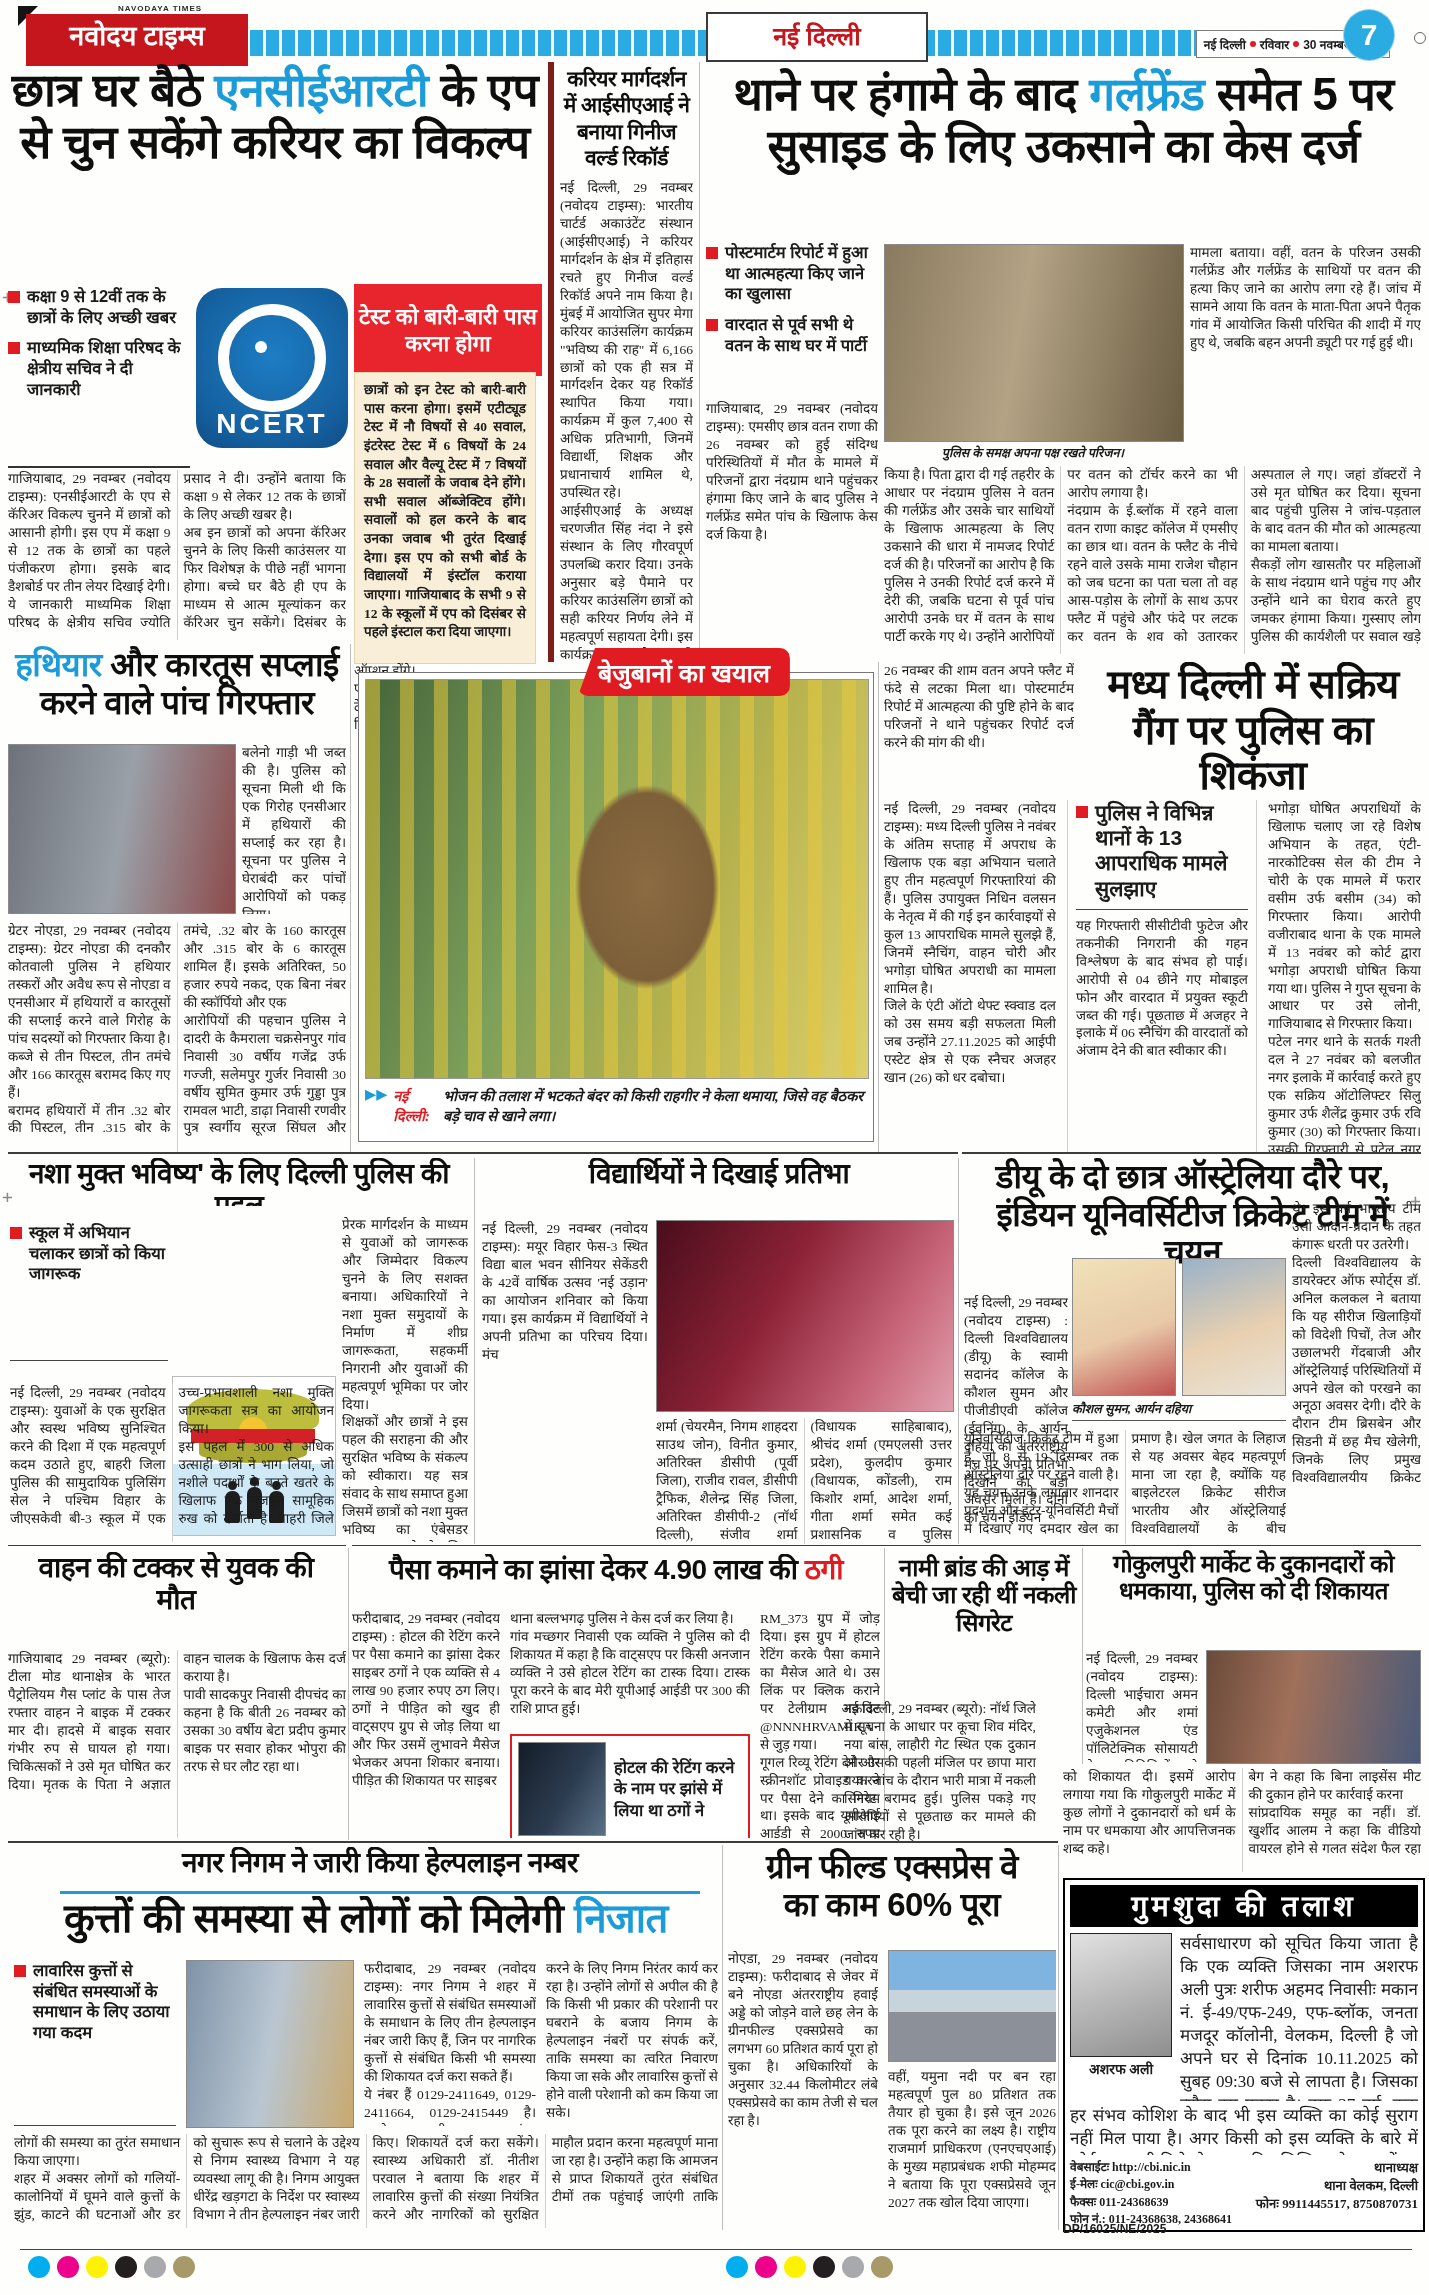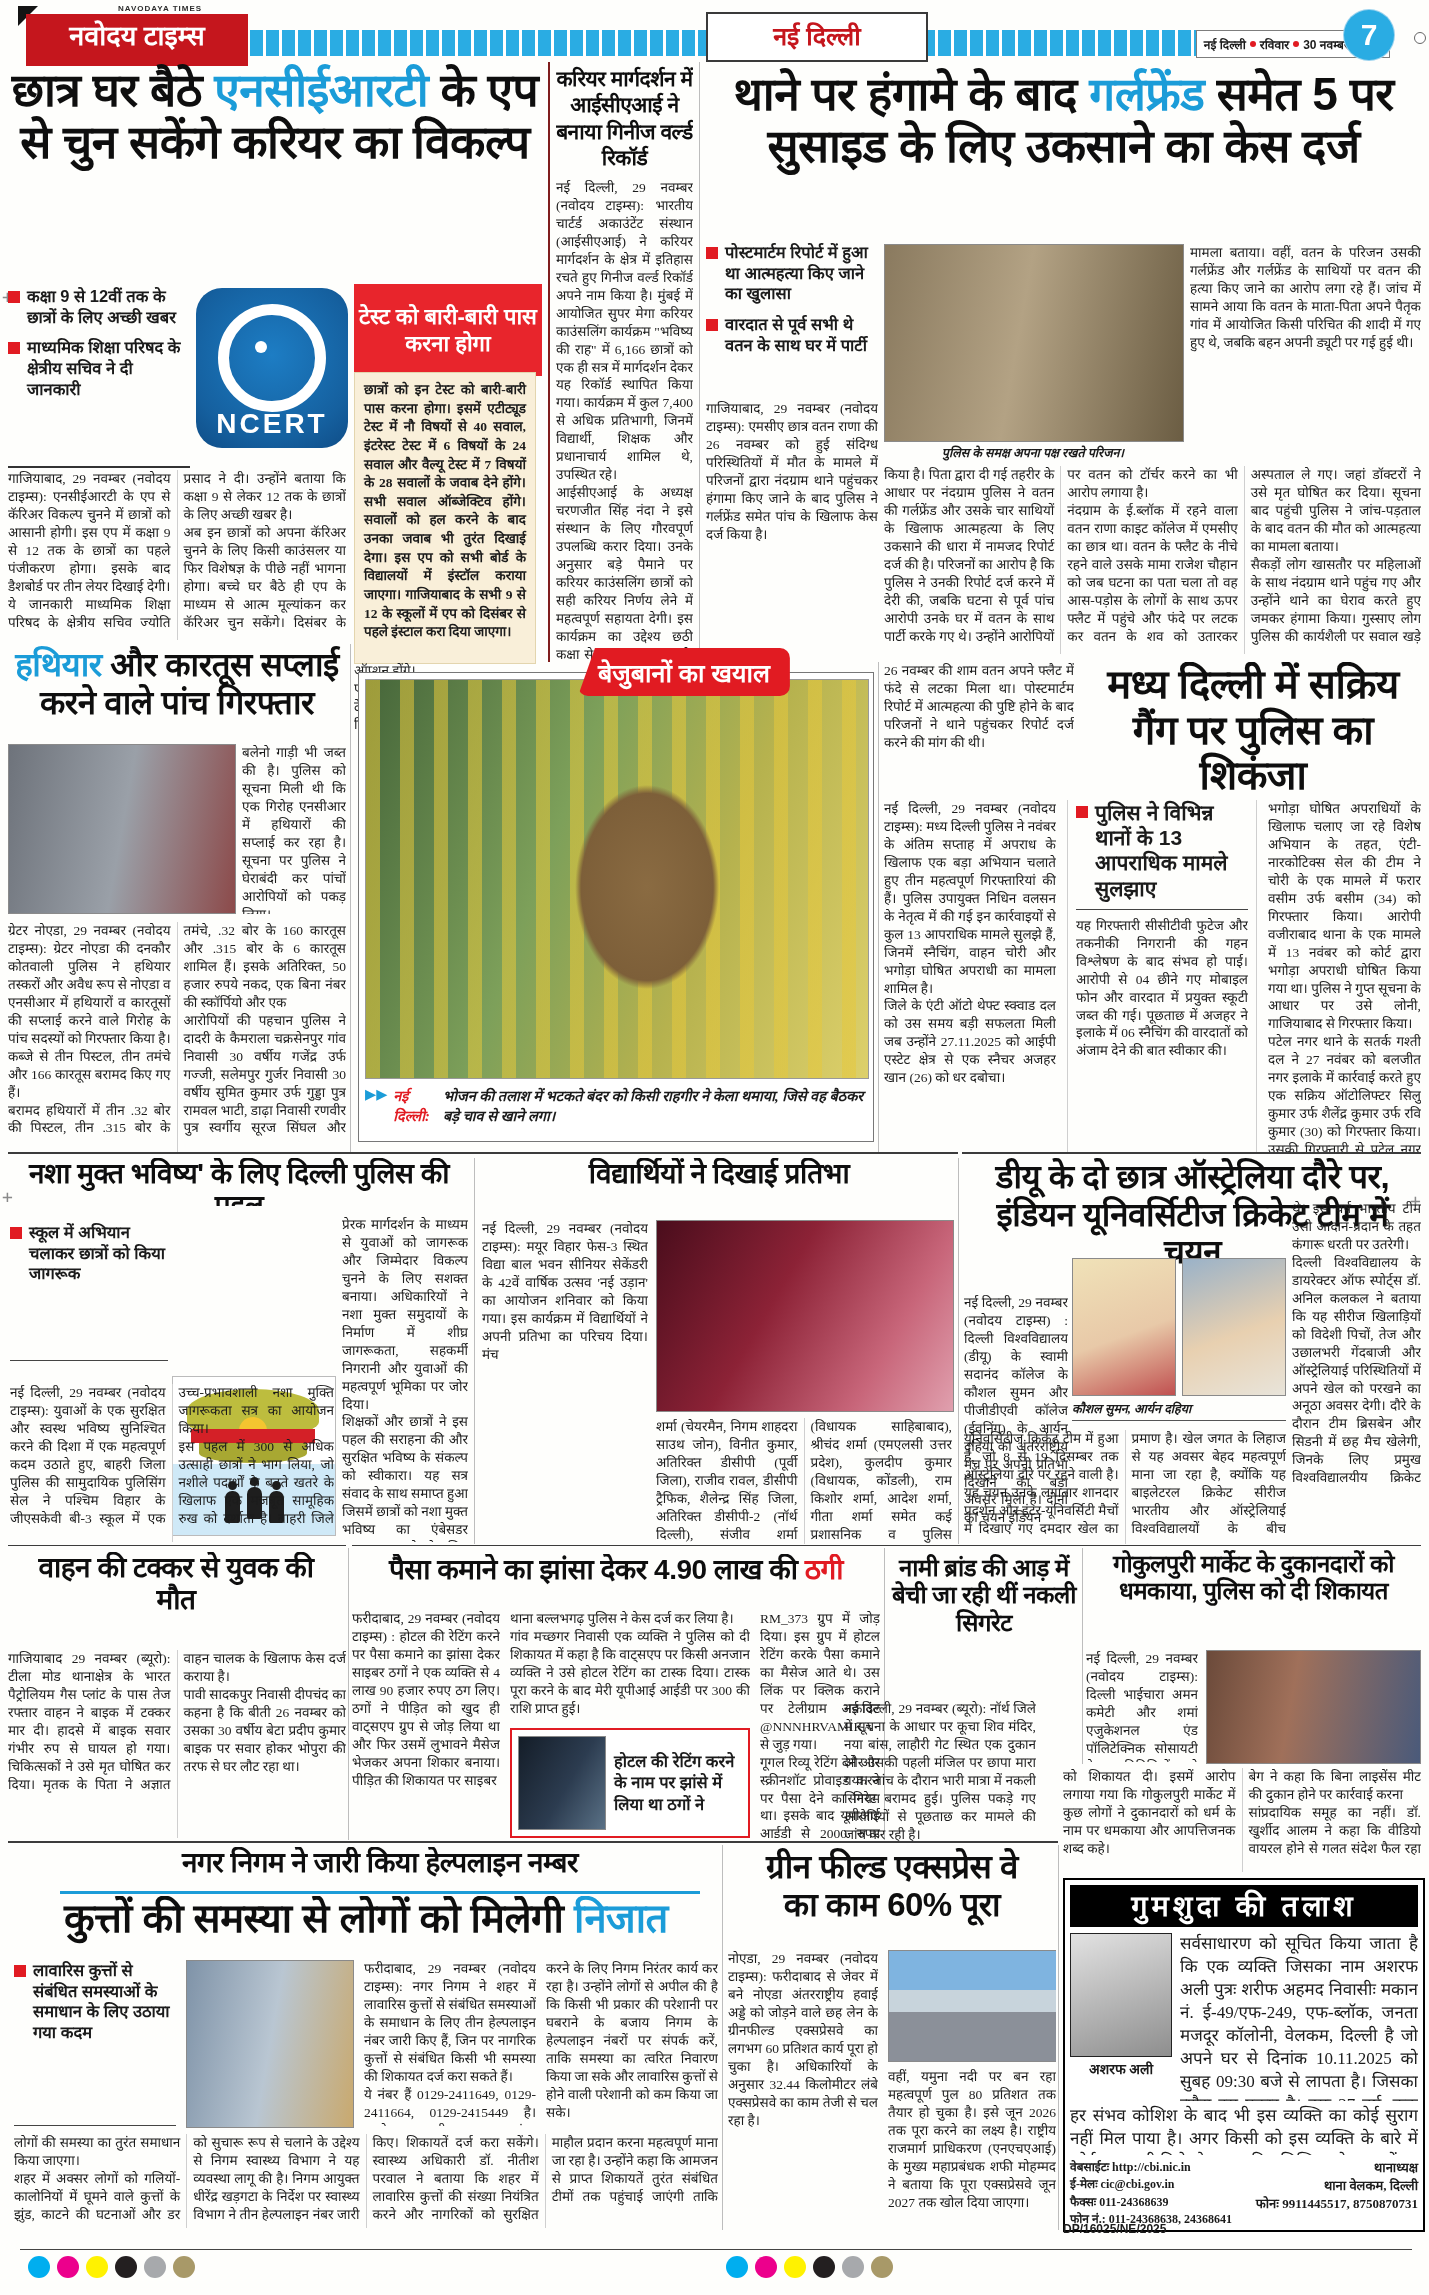--- a/index.html
+++ b/index.html
@@ -160,21 +160,21 @@
     <div class="ncert-label">NCERT</div>
   </div>
   <div class="abs redbox" style="left:354px;top:284px;width:180px;height:84px;">टेस्ट को बारी-बारी पास करना होगा</div>
   <div class="abs beigebox" style="left:354px;top:372px;width:162px;height:274px;">छात्रों को इन टेस्ट को बारी-बारी पास करना होगा। इसमें एटीट्यूड टेस्ट में नौ विषयों से 40 सवाल, इंटरेस्ट टेस्ट में 6 विषयों के 24 सवाल और वैल्यू टेस्ट में 7 विषयों के 28 सवालों के जवाब देने होंगे। सभी सवाल ऑब्जेक्टिव होंगे। सवालों को हल करने के बाद उनका जवाब भी तुरंत दिखाई देगा। इस एप को सभी बोर्ड के विद्यालयों में इंस्टॉल कराया जाएगा। गाजियाबाद के सभी 9 से 12 के स्कूलों में एप को दिसंबर से पहले इंस्टाल करा दिया जाएगा।</div>
   <div class="abs body-text cols-2" style="left:8px;top:470px;width:338px;height:170px;">गाजियाबाद, 29 नवम्बर (नवोदय टाइम्स): एनसीईआरटी के एप से कॅरिअर विकल्प चुनने में छात्रों को आसानी होगी। इस एप में कक्षा 9 से 12 तक के छात्रों का पहले पंजीकरण होगा। इसके बाद डैशबोर्ड पर तीन लेयर दिखाई देगी। ये जानकारी माध्यमिक शिक्षा परिषद के क्षेत्रीय सचिव ज्योति प्रसाद ने दी। उन्होंने बताया कि कक्षा 9 से लेकर 12 तक के छात्रों के लिए अच्छी खबर है।
 अब इन छात्रों को अपना कॅरिअर चुनने के लिए किसी काउंसलर या फिर विशेषज्ञ के पीछे नहीं भागना होगा। बच्चे घर बैठे ही एप के माध्यम से आत्म मूल्यांकन कर कॅरिअर चुन सकेंगे। दिसंबर के पहले हफ्ते से इस एप को सभी बोर्ड के छात्रों के मोबाइल में इंस्टॉल कराने की प्रक्रिया शुरू हो जाएगी।
 इस एप में कक्षा 9 से 12 के छात्रों का पहले पंजीकरण होगा। इसके बाद डैशबोर्ड पर तीन लेयर दिखाई देगी। इसमें एप्टीट्यूड टेस्ट, इंटरेस्ट टेस्ट और वैल्यू टेस्ट के</div>
   <div class="abs body-text" style="left:354px;top:662px;width:180px;height:122px;">ऑप्शन होंगे।
 एप्टीट्यूट टेस्ट 20 मिनट का, इंटरेस्ट टेस्ट 12 मिनट और वैल्यू टेस्ट 14 मिनट का होगा।</div>
 
-  <div class="abs" style="left:548px;top:62px;width:152px;height:600px;border-left:2px solid #7f1d1d;border-right:1px solid #bdbdbd;padding:0 6px;box-sizing:border-box;">
+  <div class="abs" style="left:548px;top:62px;width:152px;height:600px;border-left:6px solid #7f1d1d;border-right:1px solid #bdbdbd;padding:0 6px;box-sizing:border-box;">
     <div class="hl hl-xs" style="line-height:1.25;margin:4px 0 8px 0;">करियर मार्गदर्शन में आईसीएआई ने बनाया गिनीज वर्ल्ड रिकॉर्ड</div>
     <div class="body-text" style="height:480px;">नई दिल्ली, 29 नवम्बर (नवोदय टाइम्स): भारतीय चार्टर्ड अकाउंटेंट संस्थान (आईसीएआई) ने करियर मार्गदर्शन के क्षेत्र में इतिहास रचते हुए गिनीज वर्ल्ड रिकॉर्ड अपने नाम किया है। मुंबई में आयोजित सुपर मेगा करियर काउंसलिंग कार्यक्रम "भविष्य की राह" में 6,166 छात्रों को एक ही सत्र में मार्गदर्शन देकर यह रिकॉर्ड स्थापित किया गया। कार्यक्रम में कुल 7,400 से अधिक प्रतिभागी, जिनमें विद्यार्थी, शिक्षक और प्रधानाचार्य शामिल थे, उपस्थित रहे।
 आईसीएआई के अध्यक्ष चरणजीत सिंह नंदा ने इसे संस्थान के लिए गौरवपूर्ण उपलब्धि करार दिया। उनके अनुसार बड़े पैमाने पर करियर काउंसलिंग छात्रों को सही करियर निर्णय लेने में महत्वपूर्ण सहायता देगी। इस कार्यक्रम का उद्देश्य छठी कक्षा से स्नातक स्तर तक के विद्यार्थियों को मानविकी, विज्ञान, कॉमर्स तथा बदलती अर्थव्यवस्था से जुड़ते नए करियर विकल्पों पर स्पष्ट और विश्वसनीय मार्गदर्शन प्रदान करना था।
 इसके साथ ही आईसीएआई और कंफेडरेशन ऑफ ऑल इंडिया ट्रेडर्स (कैट) जल्द ही एक राष्ट्रीय अभियान शुरू करने जा रहे हैं। दोनों संस्थाएं एमएसएमई क्षेत्र और व्यापार जगत में अनुपालन, वित्तीय सुदृढ़ता और कौशल विकास पर जागरूकता कार्यक्रम चलाएंगी।</div>
   </div>
 
   <div class="abs hl hl-xxl" style="left:706px;top:68px;width:715px;height:164px;">
     <span>थाने पर हंगामे के बाद </span><span class="blue">गर्लफ्रेंड</span><span> समेत 5 पर सुसाइड के लिए उकसाने का केस दर्ज</span>
   </div>
   <div class="abs" style="left:706px;top:242px;width:172px;height:152px;">
@@ -287,21 +287,21 @@
 पावी सादकपुर निवासी दीपचंद का कहना है कि बीती 26 नवम्बर को उसका 30 वर्षीय बेटा प्रदीप कुमार बाइक पर सवार होकर भोपुरा की तरफ से घर लौट रहा था।</div>
 
   <div class="abs hl hl-m" style="left:352px;top:1554px;width:528px;height:50px;white-space:nowrap;">
     <span>पैसा कमाने का झांसा देकर 4.90 लाख की </span><span class="redtxt">ठगी</span>
   </div>
   <div class="abs" style="left:352px;top:1610px;width:528px;height:228px;display:flex;gap:10px;">
     <div class="body-text" style="flex:0 0 148px;height:100%;">फरीदाबाद, 29 नवम्बर (नवोदय टाइम्स) : होटल की रेटिंग करने पर पैसा कमाने का झांसा देकर साइबर ठगों ने एक व्यक्ति से 4 लाख 90 हजार रुपए ठग लिए। ठगों ने पीड़ित को खुद ही वाट्सएप ग्रुप से जोड़ लिया था और फिर उसमें लुभावने मैसेज भेजकर अपना शिकार बनाया। पीड़ित की शिकायत पर साइबर</div>
     <div style="flex:0 0 240px;height:100%;overflow:hidden;">
       <div class="body-text" style="height:118px;">थाना बल्लभगढ़ पुलिस ने केस दर्ज कर लिया है।
 गांव मच्छगर निवासी एक व्यक्ति ने पुलिस को दी शिकायत में कहा है कि वाट्सएप पर किसी अनजान व्यक्ति ने उसे होटल रेटिंग का टास्क दिया। टास्क पूरा करने के बाद मेरी यूपीआई आईडी पर 300 की राशि प्राप्त हुई।</div>
-      <div class="inset-red" style="">
+      <div class="inset-red" style="margin-top:6px;">
         <div class="ph photo-hacker" style="flex:0 0 86px;height:92px;"></div>
         <div class="inset-title">होटल की रेटिंग करने के नाम पर झांसे में लिया था ठगों ने</div>
       </div>
     </div>
     <div class="body-text" style="flex:1;height:100%;">RM_373 ग्रुप में जोड़ दिया। इस ग्रुप में होटल रेटिंग करके पैसा कमाने का मैसेज आते थे। उस लिंक पर क्लिक कराने पर टेलीग्राम अकाउंट @NNNHRVAMIKA से जुड़ गया।
 गूगल रिव्यू रेटिंग देने और स्क्रीनशॉट प्रोवाइड करने पर पैसा देने का नियम था। इसके बाद यूपीआई आईडी से 2000 रुपए जमा कराए। ठगों ने 1 लाख से अधिक की प्राफिट दिखाया। निकलने पर खाता फ्रीज होने की बात पर ठगी का पता चला।</div>
   </div>
 
   <div class="abs hl hl-s" style="left:888px;top:1554px;width:192px;height:140px;">नामी ब्रांड की आड़ में बेची जा रही थीं नकली सिगरेट</div>
   <div class="abs body-text" style="left:844px;top:1700px;width:192px;height:142px;">नई दिल्ली, 29 नवम्बर (ब्यूरो): नॉर्थ जिले में सूचना के आधार पर कूचा शिव मंदिर, नया बांस, लाहौरी गेट स्थित एक दुकान और उसकी पहली मंजिल पर छापा मारा गया। जांच के दौरान भारी मात्रा में नकली सिगरेट बरामद हुई। पुलिस पकड़े गए आरोपियों से पूछताछ कर मामले की जांच कर रही है।</div>

